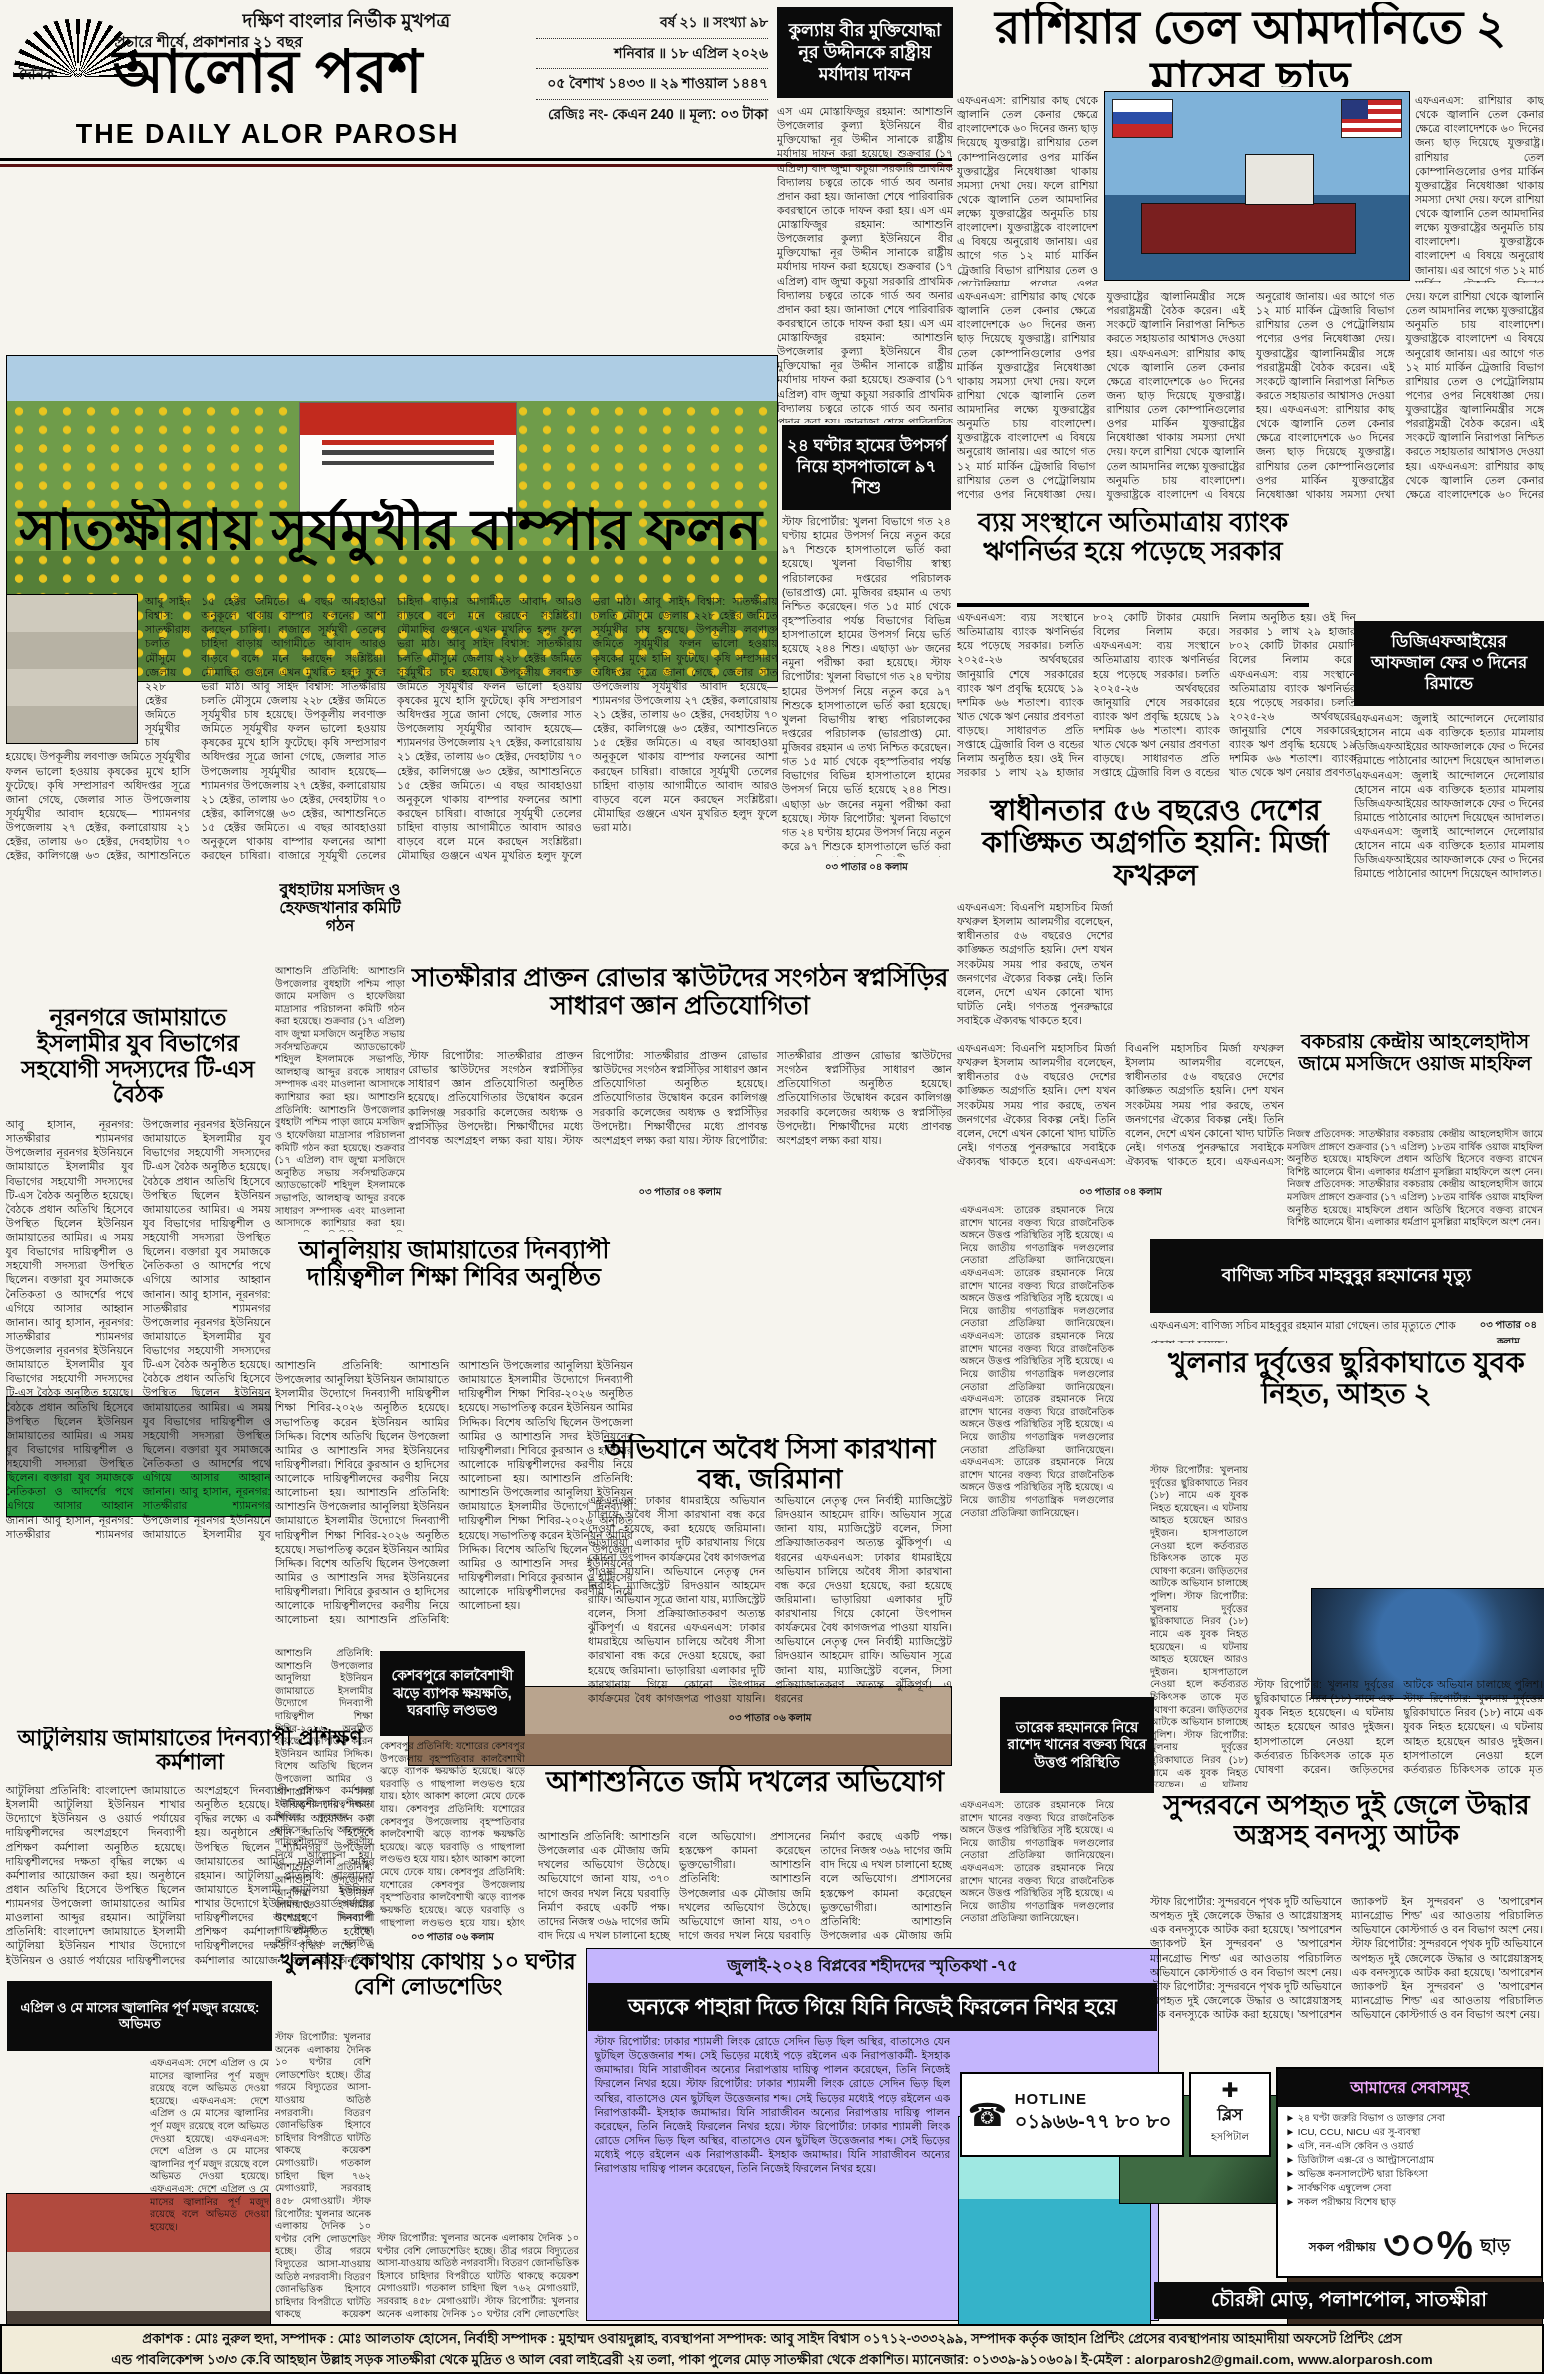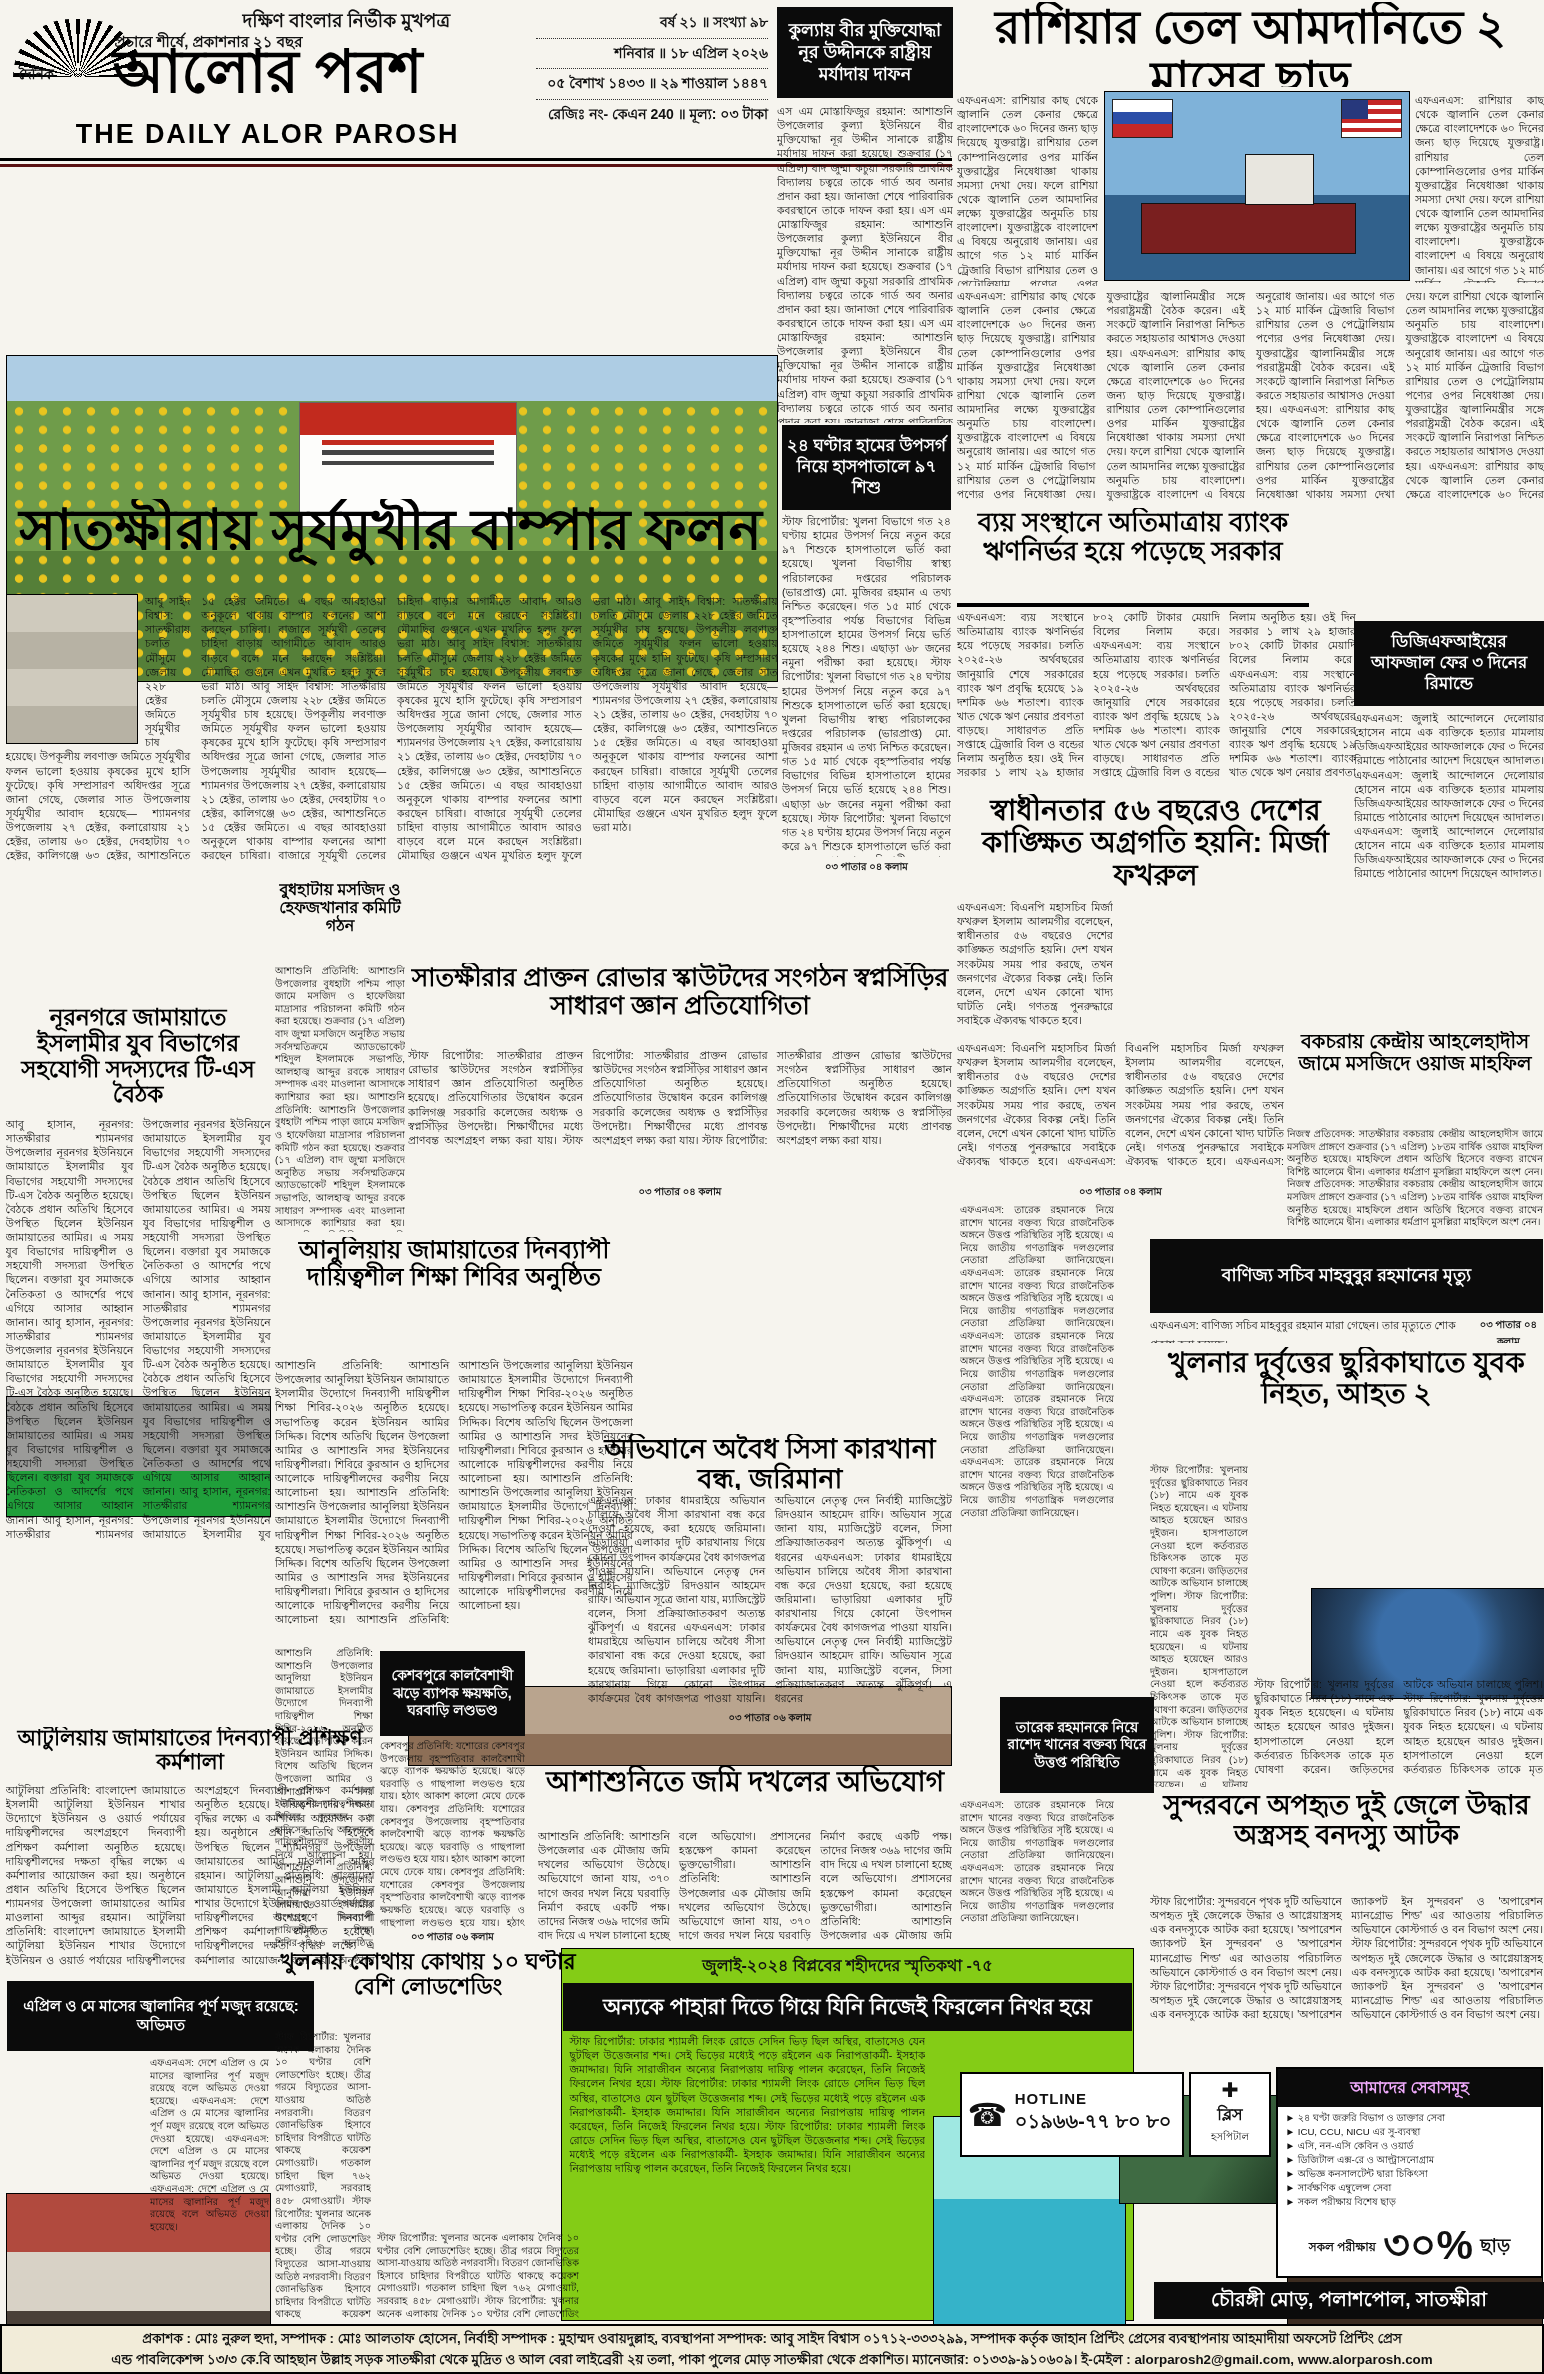--- a/index.html
+++ b/index.html
@@ -131,21 +131,21 @@
   <div class="abs bt cols2" style="left:588px;top:1493px;width:364px;height:215px;">এফএনএস: ঢাকার ধামরাইয়ে অভিযান চালিয়ে অবৈধ সীসা কারখানা বন্ধ করে দেওয়া হয়েছে, করা হয়েছে জরিমানা। ভাড়ারিয়া এলাকার দুটি কারখানায় গিয়ে কোনো উৎপাদন কার্যক্রমের বৈধ কাগজপত্র পাওয়া যায়নি। অভিযানে নেতৃত্ব দেন নির্বাহী ম্যাজিস্ট্রেট রিদওয়ান আহমেদ রাফি। অভিযান সূত্রে জানা যায়, ম্যাজিস্ট্রেট বলেন, সিসা প্রক্রিয়াজাতকরণ অত্যন্ত ঝুঁকিপূর্ণ। এ ধরনের এফএনএস: ঢাকার ধামরাইয়ে অভিযান চালিয়ে অবৈধ সীসা কারখানা বন্ধ করে দেওয়া হয়েছে, করা হয়েছে জরিমানা। ভাড়ারিয়া এলাকার দুটি কারখানায় গিয়ে কোনো উৎপাদন কার্যক্রমের বৈধ কাগজপত্র পাওয়া যায়নি। অভিযানে নেতৃত্ব দেন নির্বাহী ম্যাজিস্ট্রেট রিদওয়ান আহমেদ রাফি। অভিযান সূত্রে জানা যায়, ম্যাজিস্ট্রেট বলেন, সিসা প্রক্রিয়াজাতকরণ অত্যন্ত ঝুঁকিপূর্ণ। এ ধরনের এফএনএস: ঢাকার ধামরাইয়ে অভিযান চালিয়ে অবৈধ সীসা কারখানা বন্ধ করে দেওয়া হয়েছে, করা হয়েছে জরিমানা। ভাড়ারিয়া এলাকার দুটি কারখানায় গিয়ে কোনো উৎপাদন কার্যক্রমের বৈধ কাগজপত্র পাওয়া যায়নি। অভিযানে নেতৃত্ব দেন নির্বাহী ম্যাজিস্ট্রেট রিদওয়ান আহমেদ রাফি। অভিযান সূত্রে জানা যায়, ম্যাজিস্ট্রেট বলেন, সিসা প্রক্রিয়াজাতকরণ অত্যন্ত ঝুঁকিপূর্ণ। এ ধরনের</div>
   <div class="abs cont" style="left:588px;top:1710px;width:364px;height:18.6px;">০৩ পাতার ০৬ কলাম</div>
 
   <div class="abs hbox" style="left:380px;top:1651px;width:145px;height:85px;font-size:14px;">কেশবপুরে কালবৈশাখী ঝড়ে ব্যাপক ক্ষয়ক্ষতি, ঘরবাড়ি লণ্ডভণ্ড</div>
   <div class="abs bt-s" style="left:380px;top:1740px;width:145px;height:189px;">কেশবপুর প্রতিনিধি: যশোরের কেশবপুর উপজেলায় বৃহস্পতিবার কালবৈশাখী ঝড়ে ব্যাপক ক্ষয়ক্ষতি হয়েছে। ঝড়ে ঘরবাড়ি ও গাছপালা লণ্ডভণ্ড হয়ে যায়। হঠাৎ আকাশ কালো মেঘে ঢেকে যায়। কেশবপুর প্রতিনিধি: যশোরের কেশবপুর উপজেলায় বৃহস্পতিবার কালবৈশাখী ঝড়ে ব্যাপক ক্ষয়ক্ষতি হয়েছে। ঝড়ে ঘরবাড়ি ও গাছপালা লণ্ডভণ্ড হয়ে যায়। হঠাৎ আকাশ কালো মেঘে ঢেকে যায়। কেশবপুর প্রতিনিধি: যশোরের কেশবপুর উপজেলায় বৃহস্পতিবার কালবৈশাখী ঝড়ে ব্যাপক ক্ষয়ক্ষতি হয়েছে। ঝড়ে ঘরবাড়ি ও গাছপালা লণ্ডভণ্ড হয়ে যায়। হঠাৎ আকাশ কালো মেঘে ঢেকে যায়।</div>
   <div class="abs cont" style="left:380px;top:1929px;width:145px;height:16.7px;">০৩ পাতার ০৬ কলাম</div>
 
   <div class="abs hl" style="left:538px;top:1766px;width:414px;height:59px;font-size:28px;">আশাশুনিতে জমি দখলের অভিযোগ</div>
   <div class="abs bt cols3" style="left:538px;top:1829px;width:414px;height:115px;">আশাশুনি প্রতিনিধি: আশাশুনি উপজেলার এক মৌজায় জমি দখলের অভিযোগ উঠেছে। অভিযোগে জানা যায়, ৩৭০ দাগে জবর দখল নিয়ে ঘরবাড়ি নির্মাণ করছে একটি পক্ষ। তাদের নিজস্ব ৩৬৯ দাগের জমি বাদ দিয়ে এ দখল চালানো হচ্ছে বলে অভিযোগ। প্রশাসনের হস্তক্ষেপ কামনা করেছেন ভুক্তভোগীরা। আশাশুনি প্রতিনিধি: আশাশুনি উপজেলার এক মৌজায় জমি দখলের অভিযোগ উঠেছে। অভিযোগে জানা যায়, ৩৭০ দাগে জবর দখল নিয়ে ঘরবাড়ি নির্মাণ করছে একটি পক্ষ। তাদের নিজস্ব ৩৬৯ দাগের জমি বাদ দিয়ে এ দখল চালানো হচ্ছে বলে অভিযোগ। প্রশাসনের হস্তক্ষেপ কামনা করেছেন ভুক্তভোগীরা। আশাশুনি প্রতিনিধি: আশাশুনি উপজেলার এক মৌজায় জমি দখলের অভিযোগ উঠেছে। অভিযোগে জানা যায়, ৩৭০ দাগে জবর দখল নিয়ে ঘরবাড়ি নির্মাণ করছে একটি পক্ষ। তাদের নিজস্ব ৩৬৯ দাগের জমি বাদ দিয়ে এ দখল চালানো হচ্ছে বলে অভিযোগ। প্রশাসনের হস্তক্ষেপ কামনা করেছেন ভুক্তভোগীরা।</div>
 
-  <div class="abs" style="left:561px;top:1948px;width:573px;height:373px;border:1.9px solid #000;box-sizing:border-box;background:#84cc16;">
+  <div class="abs" style="left:586px;top:1948px;width:573px;height:373px;border:1.9px solid #000;box-sizing:border-box;background:#c4b5fd;">
     <div style="font-size:16px;font-weight:bold;text-align:center;padding:3.7px 1.9px;">জুলাই-২০২৪ বিপ্লবের শহীদদের স্মৃতিকথা -৭৫</div>
     <div class="hbox" style="height:48px;margin:0 1px;font-size:21.3px;">অন্যকে পাহারা দিতে গিয়ে যিনি নিজেই ফিরলেন নিথর হয়ে</div>
     <div class="abs bt" style="left:7.4px;top:85px;width:356px;height:276px;">স্টাফ রিপোর্টার: ঢাকার শ্যামলী লিংক রোডে সেদিন ভিড় ছিল অস্থির, বাতাসেও যেন ছুটছিল উত্তেজনার শব্দ। সেই ভিড়ের মধ্যেই পড়ে রইলেন এক নিরাপত্তাকর্মী- ইসহাক জমাদ্দার। যিনি সারাজীবন অন্যের নিরাপত্তায় দায়িত্ব পালন করেছেন, তিনি নিজেই ফিরলেন নিথর হয়ে। স্টাফ রিপোর্টার: ঢাকার শ্যামলী লিংক রোডে সেদিন ভিড় ছিল অস্থির, বাতাসেও যেন ছুটছিল উত্তেজনার শব্দ। সেই ভিড়ের মধ্যেই পড়ে রইলেন এক নিরাপত্তাকর্মী- ইসহাক জমাদ্দার। যিনি সারাজীবন অন্যের নিরাপত্তায় দায়িত্ব পালন করেছেন, তিনি নিজেই ফিরলেন নিথর হয়ে। স্টাফ রিপোর্টার: ঢাকার শ্যামলী লিংক রোডে সেদিন ভিড় ছিল অস্থির, বাতাসেও যেন ছুটছিল উত্তেজনার শব্দ। সেই ভিড়ের মধ্যেই পড়ে রইলেন এক নিরাপত্তাকর্মী- ইসহাক জমাদ্দার। যিনি সারাজীবন অন্যের নিরাপত্তায় দায়িত্ব পালন করেছেন, তিনি নিজেই ফিরলেন নিথর হয়ে।</div>
     <div class="abs photo ph-cyan" style="left:371px;top:85px;width:193px;height:276px;"></div>
   </div>
 
   <div class="abs bt-s" style="left:960px;top:1204px;width:154px;height:490px;">এফএনএস: তারেক রহমানকে নিয়ে রাশেদ খানের বক্তব্য ঘিরে রাজনৈতিক অঙ্গনে উত্তপ্ত পরিস্থিতির সৃষ্টি হয়েছে। এ নিয়ে জাতীয় গণতান্ত্রিক দলগুলোর নেতারা প্রতিক্রিয়া জানিয়েছেন। এফএনএস: তারেক রহমানকে নিয়ে রাশেদ খানের বক্তব্য ঘিরে রাজনৈতিক অঙ্গনে উত্তপ্ত পরিস্থিতির সৃষ্টি হয়েছে। এ নিয়ে জাতীয় গণতান্ত্রিক দলগুলোর নেতারা প্রতিক্রিয়া জানিয়েছেন। এফএনএস: তারেক রহমানকে নিয়ে রাশেদ খানের বক্তব্য ঘিরে রাজনৈতিক অঙ্গনে উত্তপ্ত পরিস্থিতির সৃষ্টি হয়েছে। এ নিয়ে জাতীয় গণতান্ত্রিক দলগুলোর নেতারা প্রতিক্রিয়া জানিয়েছেন। এফএনএস: তারেক রহমানকে নিয়ে রাশেদ খানের বক্তব্য ঘিরে রাজনৈতিক অঙ্গনে উত্তপ্ত পরিস্থিতির সৃষ্টি হয়েছে। এ নিয়ে জাতীয় গণতান্ত্রিক দলগুলোর নেতারা প্রতিক্রিয়া জানিয়েছেন। এফএনএস: তারেক রহমানকে নিয়ে রাশেদ খানের বক্তব্য ঘিরে রাজনৈতিক অঙ্গনে উত্তপ্ত পরিস্থিতির সৃষ্টি হয়েছে। এ নিয়ে জাতীয় গণতান্ত্রিক দলগুলোর নেতারা প্রতিক্রিয়া জানিয়েছেন।</div>
   <div class="abs hbox" style="left:960px;top:1697px;width:154px;height:96px;font-size:14px;margin-left:40px;">তারেক রহমানকে নিয়ে রাশেদ খানের বক্তব্য ঘিরে উত্তপ্ত পরিস্থিতি</div>
   <div class="abs bt-s" style="left:960px;top:1799px;width:154px;height:145px;">এফএনএস: তারেক রহমানকে নিয়ে রাশেদ খানের বক্তব্য ঘিরে রাজনৈতিক অঙ্গনে উত্তপ্ত পরিস্থিতির সৃষ্টি হয়েছে। এ নিয়ে জাতীয় গণতান্ত্রিক দলগুলোর নেতারা প্রতিক্রিয়া জানিয়েছেন। এফএনএস: তারেক রহমানকে নিয়ে রাশেদ খানের বক্তব্য ঘিরে রাজনৈতিক অঙ্গনে উত্তপ্ত পরিস্থিতির সৃষ্টি হয়েছে। এ নিয়ে জাতীয় গণতান্ত্রিক দলগুলোর নেতারা প্রতিক্রিয়া জানিয়েছেন।</div>
 
@@ -207,21 +207,21 @@
     <div style="display:flex;align-items:center;justify-content:center;gap:7.4px;">
       <span style="font-size:12px;font-weight:bold;">সকল পরীক্ষায়</span>
       <span style="font-size:41px;font-weight:900;">৩০%</span>
       <span style="font-size:18.6px;font-weight:bold;">ছাড়</span>
     </div>
   </div>
   <div class="abs addr" style="left:1154px;top:2282px;width:390px;height:37px;">চৌরঙ্গী মোড়, পলাশপোল, সাতক্ষীরা</div>
 
   <div class="abs hl" style="left:5.6px;top:1727px;width:369px;height:52px;font-size:21.3px;">আটুলিয়ায় জামায়াতের দিনব্যাপী প্রশিক্ষণ কর্মশালা</div>
   <div class="abs bt cols2" style="left:5.6px;top:1783px;width:369px;height:193px;">আটুলিয়া প্রতিনিধি: বাংলাদেশ জামায়াতে ইসলামী আটুলিয়া ইউনিয়ন শাখার উদ্যোগে ইউনিয়ন ও ওয়ার্ড পর্যায়ের দায়িত্বশীলদের অংশগ্রহণে দিনব্যাপী প্রশিক্ষণ কর্মশালা অনুষ্ঠিত হয়েছে। দায়িত্বশীলদের দক্ষতা বৃদ্ধির লক্ষ্যে এ কর্মশালার আয়োজন করা হয়। অনুষ্ঠানে প্রধান অতিথি হিসেবে উপস্থিত ছিলেন শ্যামনগর উপজেলা জামায়াতের আমির মাওলানা আব্দুর রহমান। আটুলিয়া প্রতিনিধি: বাংলাদেশ জামায়াতে ইসলামী আটুলিয়া ইউনিয়ন শাখার উদ্যোগে ইউনিয়ন ও ওয়ার্ড পর্যায়ের দায়িত্বশীলদের অংশগ্রহণে দিনব্যাপী প্রশিক্ষণ কর্মশালা অনুষ্ঠিত হয়েছে। দায়িত্বশীলদের দক্ষতা বৃদ্ধির লক্ষ্যে এ কর্মশালার আয়োজন করা হয়। অনুষ্ঠানে প্রধান অতিথি হিসেবে উপস্থিত ছিলেন শ্যামনগর উপজেলা জামায়াতের আমির মাওলানা আব্দুর রহমান। আটুলিয়া প্রতিনিধি: বাংলাদেশ জামায়াতে ইসলামী আটুলিয়া ইউনিয়ন শাখার উদ্যোগে ইউনিয়ন ও ওয়ার্ড পর্যায়ের দায়িত্বশীলদের অংশগ্রহণে দিনব্যাপী প্রশিক্ষণ কর্মশালা অনুষ্ঠিত হয়েছে। দায়িত্বশীলদের দক্ষতা বৃদ্ধির লক্ষ্যে এ কর্মশালার আয়োজন করা হয়। অনুষ্ঠানে প্রধান অতিথি হিসেবে উপস্থিত ছিলেন শ্যামনগর উপজেলা জামায়াতের আমির মাওলানা আব্দুর রহমান।</div>
-  <div class="abs hbox" style="left:7.4px;top:1981px;width:307px;height:70px;font-size:15px;">এপ্রিল ও মে মাসের জ্বালানির পূর্ণ মজুদ রয়েছে: অভিমত</div>
+  <div class="abs hbox" style="left:7.4px;top:1981px;width:265px;height:70px;font-size:13px;">এপ্রিল ও মে মাসের জ্বালানির পূর্ণ মজুদ রয়েছে: অভিমত</div>
 
   <div class="abs bt-s" style="left:150px;top:2057px;width:119px;height:260px;">এফএনএস: দেশে এপ্রিল ও মে মাসের জ্বালানির পূর্ণ মজুদ রয়েছে বলে অভিমত দেওয়া হয়েছে। এফএনএস: দেশে এপ্রিল ও মে মাসের জ্বালানির পূর্ণ মজুদ রয়েছে বলে অভিমত দেওয়া হয়েছে। এফএনএস: দেশে এপ্রিল ও মে মাসের জ্বালানির পূর্ণ মজুদ রয়েছে বলে অভিমত দেওয়া হয়েছে। এফএনএস: দেশে এপ্রিল ও মে মাসের জ্বালানির পূর্ণ মজুদ রয়েছে বলে অভিমত দেওয়া হয়েছে।</div>
 
   <div class="abs hl" style="left:275px;top:1950px;width:306px;height:78px;font-size:22px;">খুলনায় কোথায় কোথায় ১০ ঘণ্টার বেশি লোডশেডিং</div>
   <div class="abs bt-s" style="left:275px;top:2031px;width:96px;height:288px;">স্টাফ রিপোর্টার: খুলনার অনেক এলাকায় দৈনিক ১০ ঘণ্টার বেশি লোডশেডিং হচ্ছে। তীব্র গরমে বিদ্যুতের আসা-যাওয়ায় অতিষ্ঠ নগরবাসী। বিতরণ জোনভিত্তিক হিসাবে চাহিদার বিপরীতে ঘাটতি থাকছে কয়েকশ মেগাওয়াট। গতকাল চাহিদা ছিল ৭৬২ মেগাওয়াট, সরবরাহ ৪৫৮ মেগাওয়াট। স্টাফ রিপোর্টার: খুলনার অনেক এলাকায় দৈনিক ১০ ঘণ্টার বেশি লোডশেডিং হচ্ছে। তীব্র গরমে বিদ্যুতের আসা-যাওয়ায় অতিষ্ঠ নগরবাসী। বিতরণ জোনভিত্তিক হিসাবে চাহিদার বিপরীতে ঘাটতি থাকছে কয়েকশ মেগাওয়াট। গতকাল চাহিদা ছিল ৭৬২ মেগাওয়াট, সরবরাহ ৪৫৮ মেগাওয়াট। স্টাফ রিপোর্টার: খুলনার অনেক এলাকায় দৈনিক ১০ ঘণ্টার বেশি লোডশেডিং হচ্ছে। তীব্র গরমে বিদ্যুতের আসা-যাওয়ায় অতিষ্ঠ নগরবাসী। বিতরণ জোনভিত্তিক হিসাবে চাহিদার বিপরীতে ঘাটতি থাকছে কয়েকশ মেগাওয়াট। গতকাল চাহিদা ছিল ৭৬২ মেগাওয়াট, সরবরাহ ৪৫৮ মেগাওয়াট। স্টাফ রিপোর্টার: খুলনার অনেক এলাকায় দৈনিক ১০ ঘণ্টার বেশি লোডশেডিং হচ্ছে। তীব্র গরমে বিদ্যুতের আসা-যাওয়ায় অতিষ্ঠ নগরবাসী। বিতরণ জোনভিত্তিক হিসাবে চাহিদার বিপরীতে ঘাটতি থাকছে কয়েকশ মেগাওয়াট। গতকাল চাহিদা ছিল ৭৬২ মেগাওয়াট, সরবরাহ ৪৫৮ মেগাওয়াট।</div>
 
   <div class="abs bt-s" style="left:377px;top:2232px;width:202px;height:87px;">স্টাফ রিপোর্টার: খুলনার অনেক এলাকায় দৈনিক ১০ ঘণ্টার বেশি লোডশেডিং হচ্ছে। তীব্র গরমে বিদ্যুতের আসা-যাওয়ায় অতিষ্ঠ নগরবাসী। বিতরণ জোনভিত্তিক হিসাবে চাহিদার বিপরীতে ঘাটতি থাকছে কয়েকশ মেগাওয়াট। গতকাল চাহিদা ছিল ৭৬২ মেগাওয়াট, সরবরাহ ৪৫৮ মেগাওয়াট। স্টাফ রিপোর্টার: খুলনার অনেক এলাকায় দৈনিক ১০ ঘণ্টার বেশি লোডশেডিং হচ্ছে। তীব্র গরমে বিদ্যুতের আসা-যাওয়ায় অতিষ্ঠ নগরবাসী। বিতরণ জোনভিত্তিক হিসাবে চাহিদার বিপরীতে ঘাটতি থাকছে কয়েকশ মেগাওয়াট। গতকাল চাহিদা ছিল ৭৬২ মেগাওয়াট, সরবরাহ ৪৫৮ মেগাওয়াট।</div>
 
   <div class="abs footerbar" style="left:0;top:2324px;width:1544px;height:50px;">
     <div>প্রকাশক : মোঃ নুরুল হুদা, সম্পাদক : মোঃ আলতাফ হোসেন, নির্বাহী সম্পাদক : মুহাম্মদ ওবায়দুল্লাহ, ব্যবস্থাপনা সম্পাদক: আবু সাইদ বিশ্বাস ০১৭১২-৩৩৩২৯৯, সম্পাদক কর্তৃক জাহান প্রিন্টিং প্রেসের ব্যবস্থাপনায় আহমাদীয়া অফসেট প্রিন্টিং প্রেস</div>

